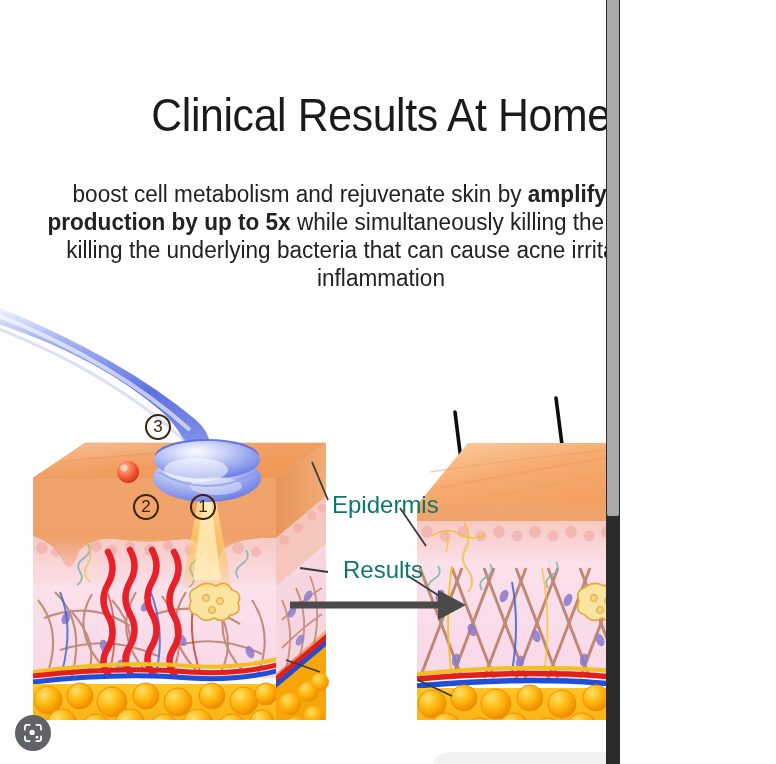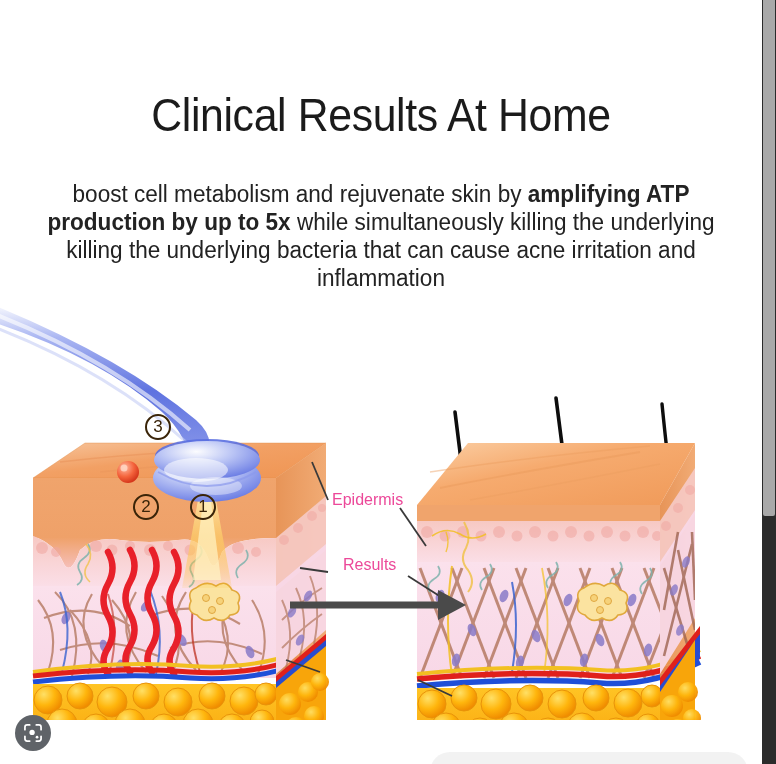--- a/index.html
+++ b/index.html
@@ -6,21 +6,21 @@
   * { box-sizing: border-box; margin: 0; padding: 0; }
   html, body {
     width: 776px;
     height: 764px;
     overflow: hidden;
     background: #ffffff;
     font-family: "Liberation Sans", sans-serif;
   }
   #viewport {
     position: relative;
-    width: 776px;
+    width: 620px;
     height: 764px;
     background: #ffffff;
     overflow: hidden;
   }
   
   #content {
     position: absolute;
     left: 0; top: 0;
     width: 762px;
     height: 764px;
@@ -63,22 +63,22 @@
     left: 0;
     top: 300px;
     width: 762px;
     height: 420px;
   }
   #illustration svg { display: block; }
 
   
   .diagram-label {
     position: absolute;
-    font-size: 16px;
-    color: #ec4899;
+    font-size: 24px;
+    color: #0f766e;
     font-family: "Liberation Sans", sans-serif;
     white-space: nowrap;
   }
   #label-epidermis { left: 332px; top: 491px; }
   #label-dermis    { left: 343px; top: 556px; }
 
   .step-badge {
     position: absolute;
     width: 26px; height: 26px;
     border-radius: 50%;

